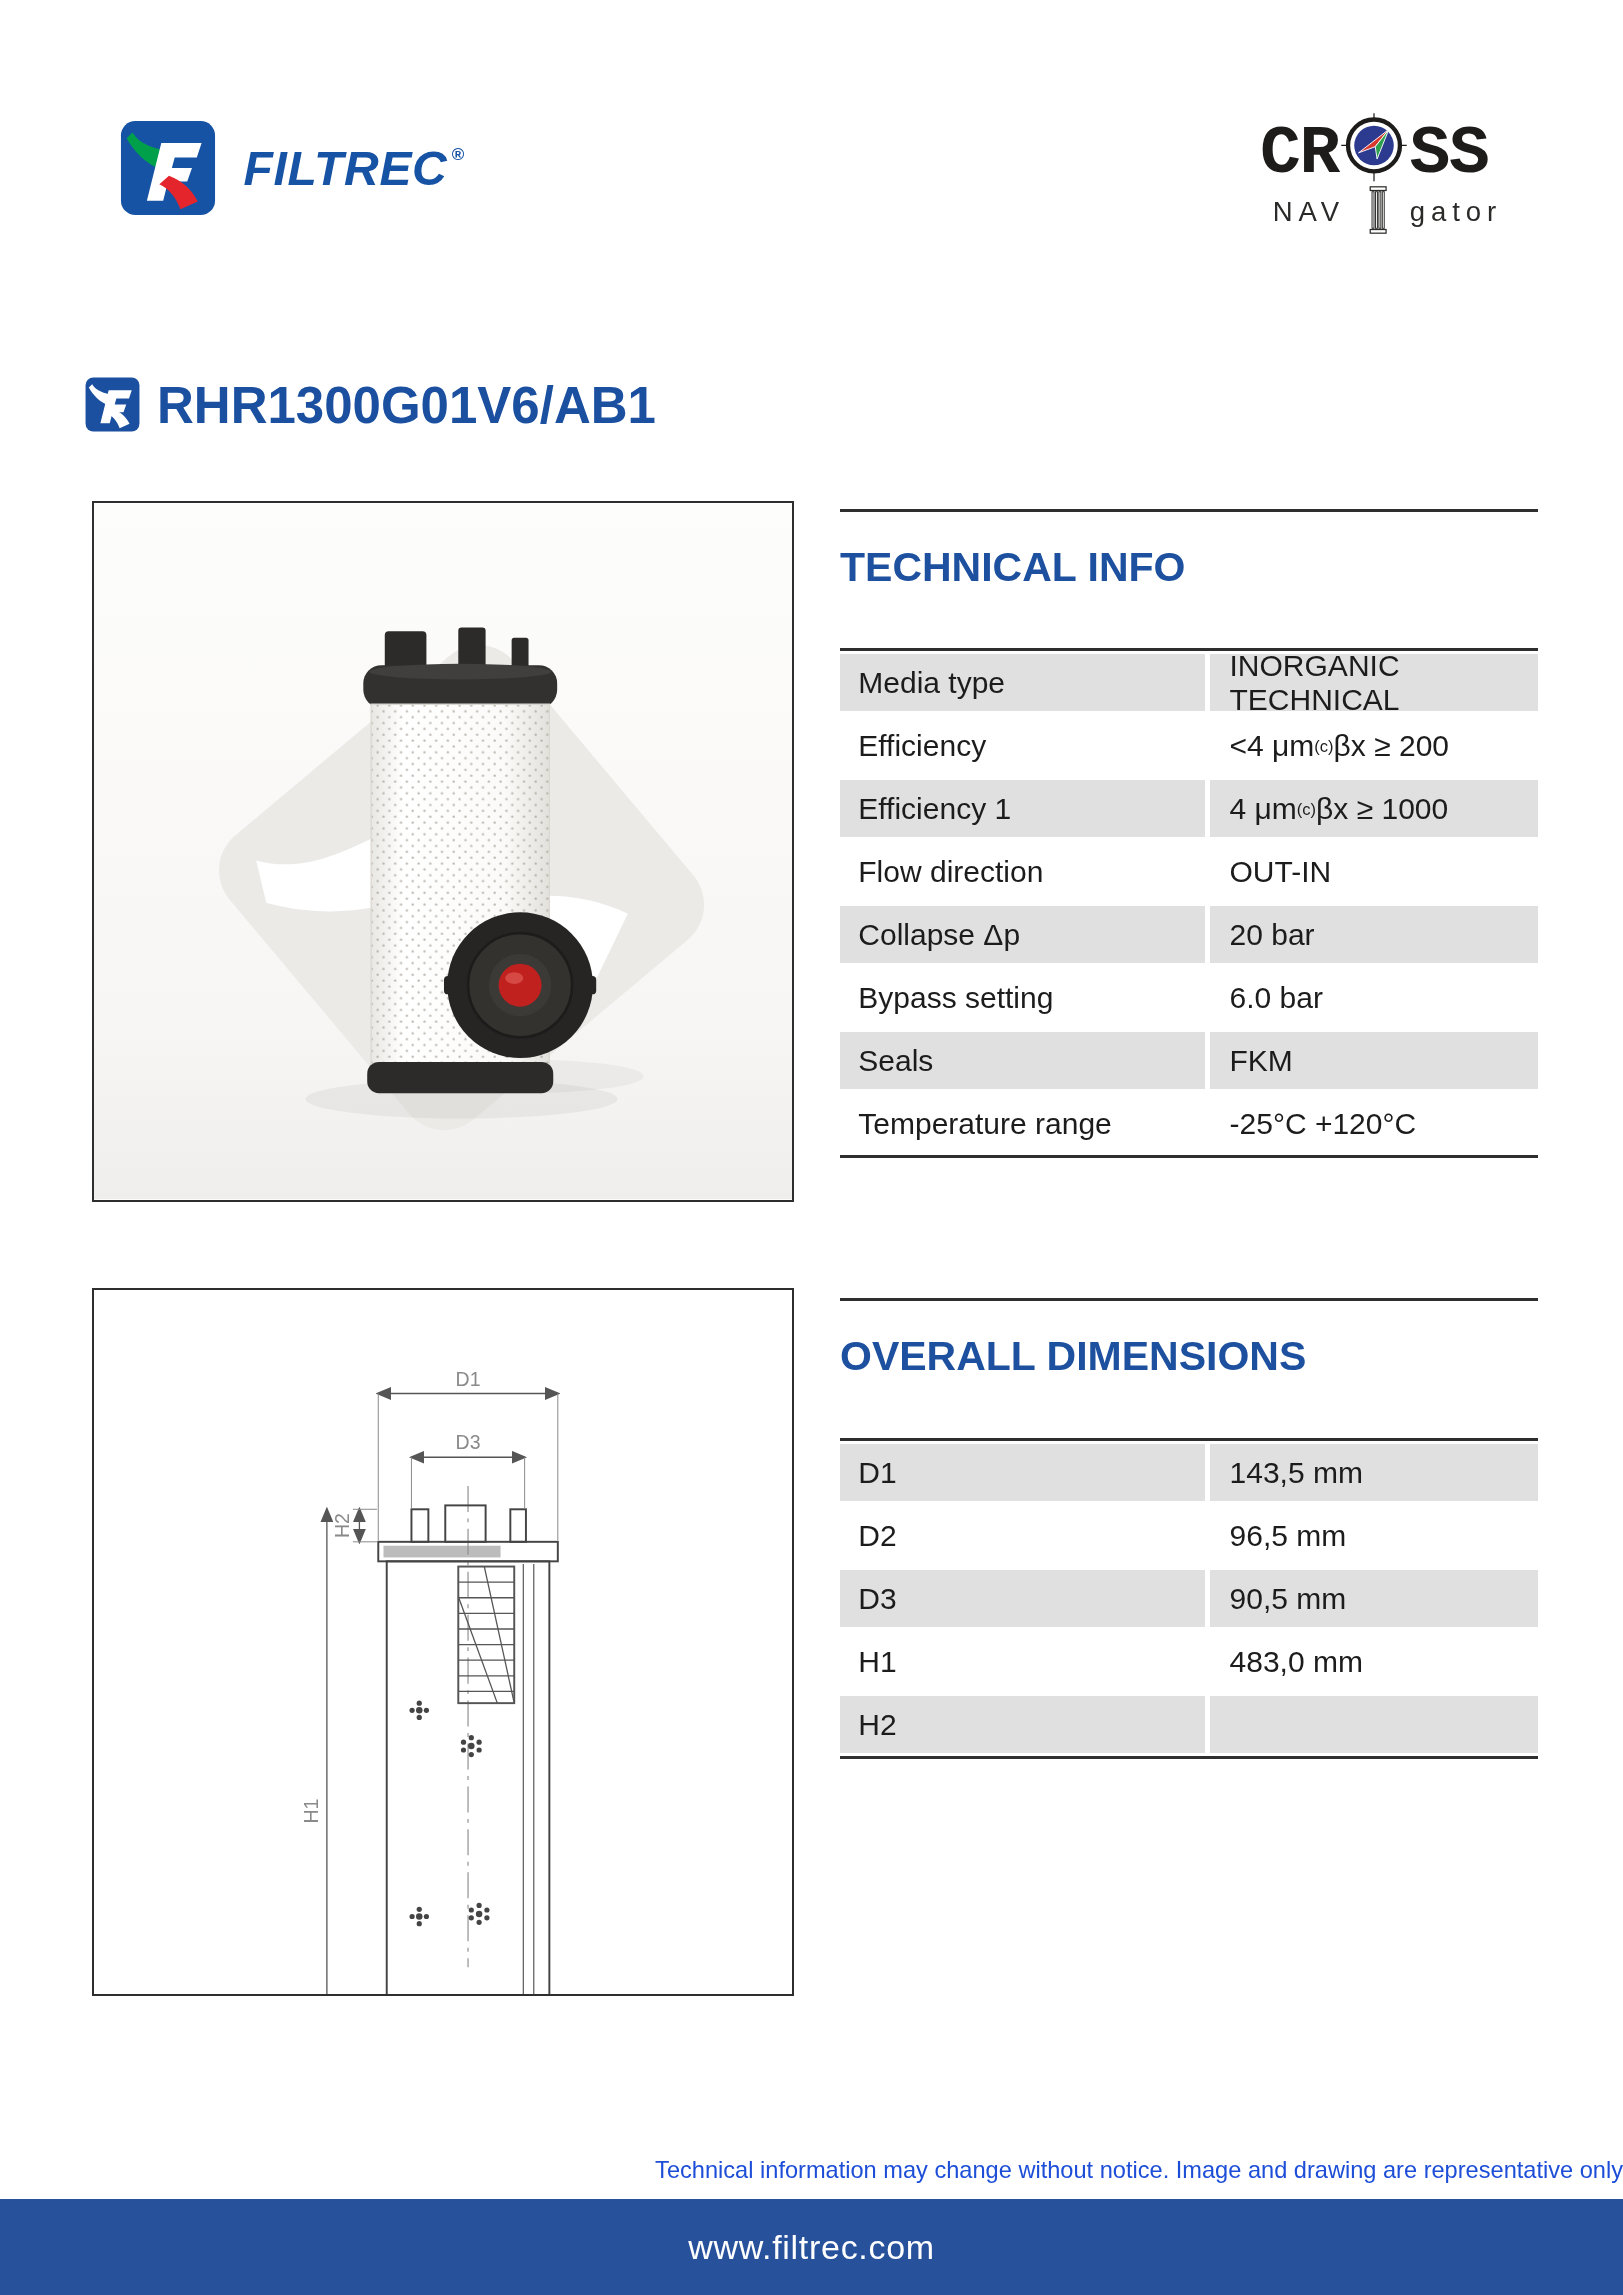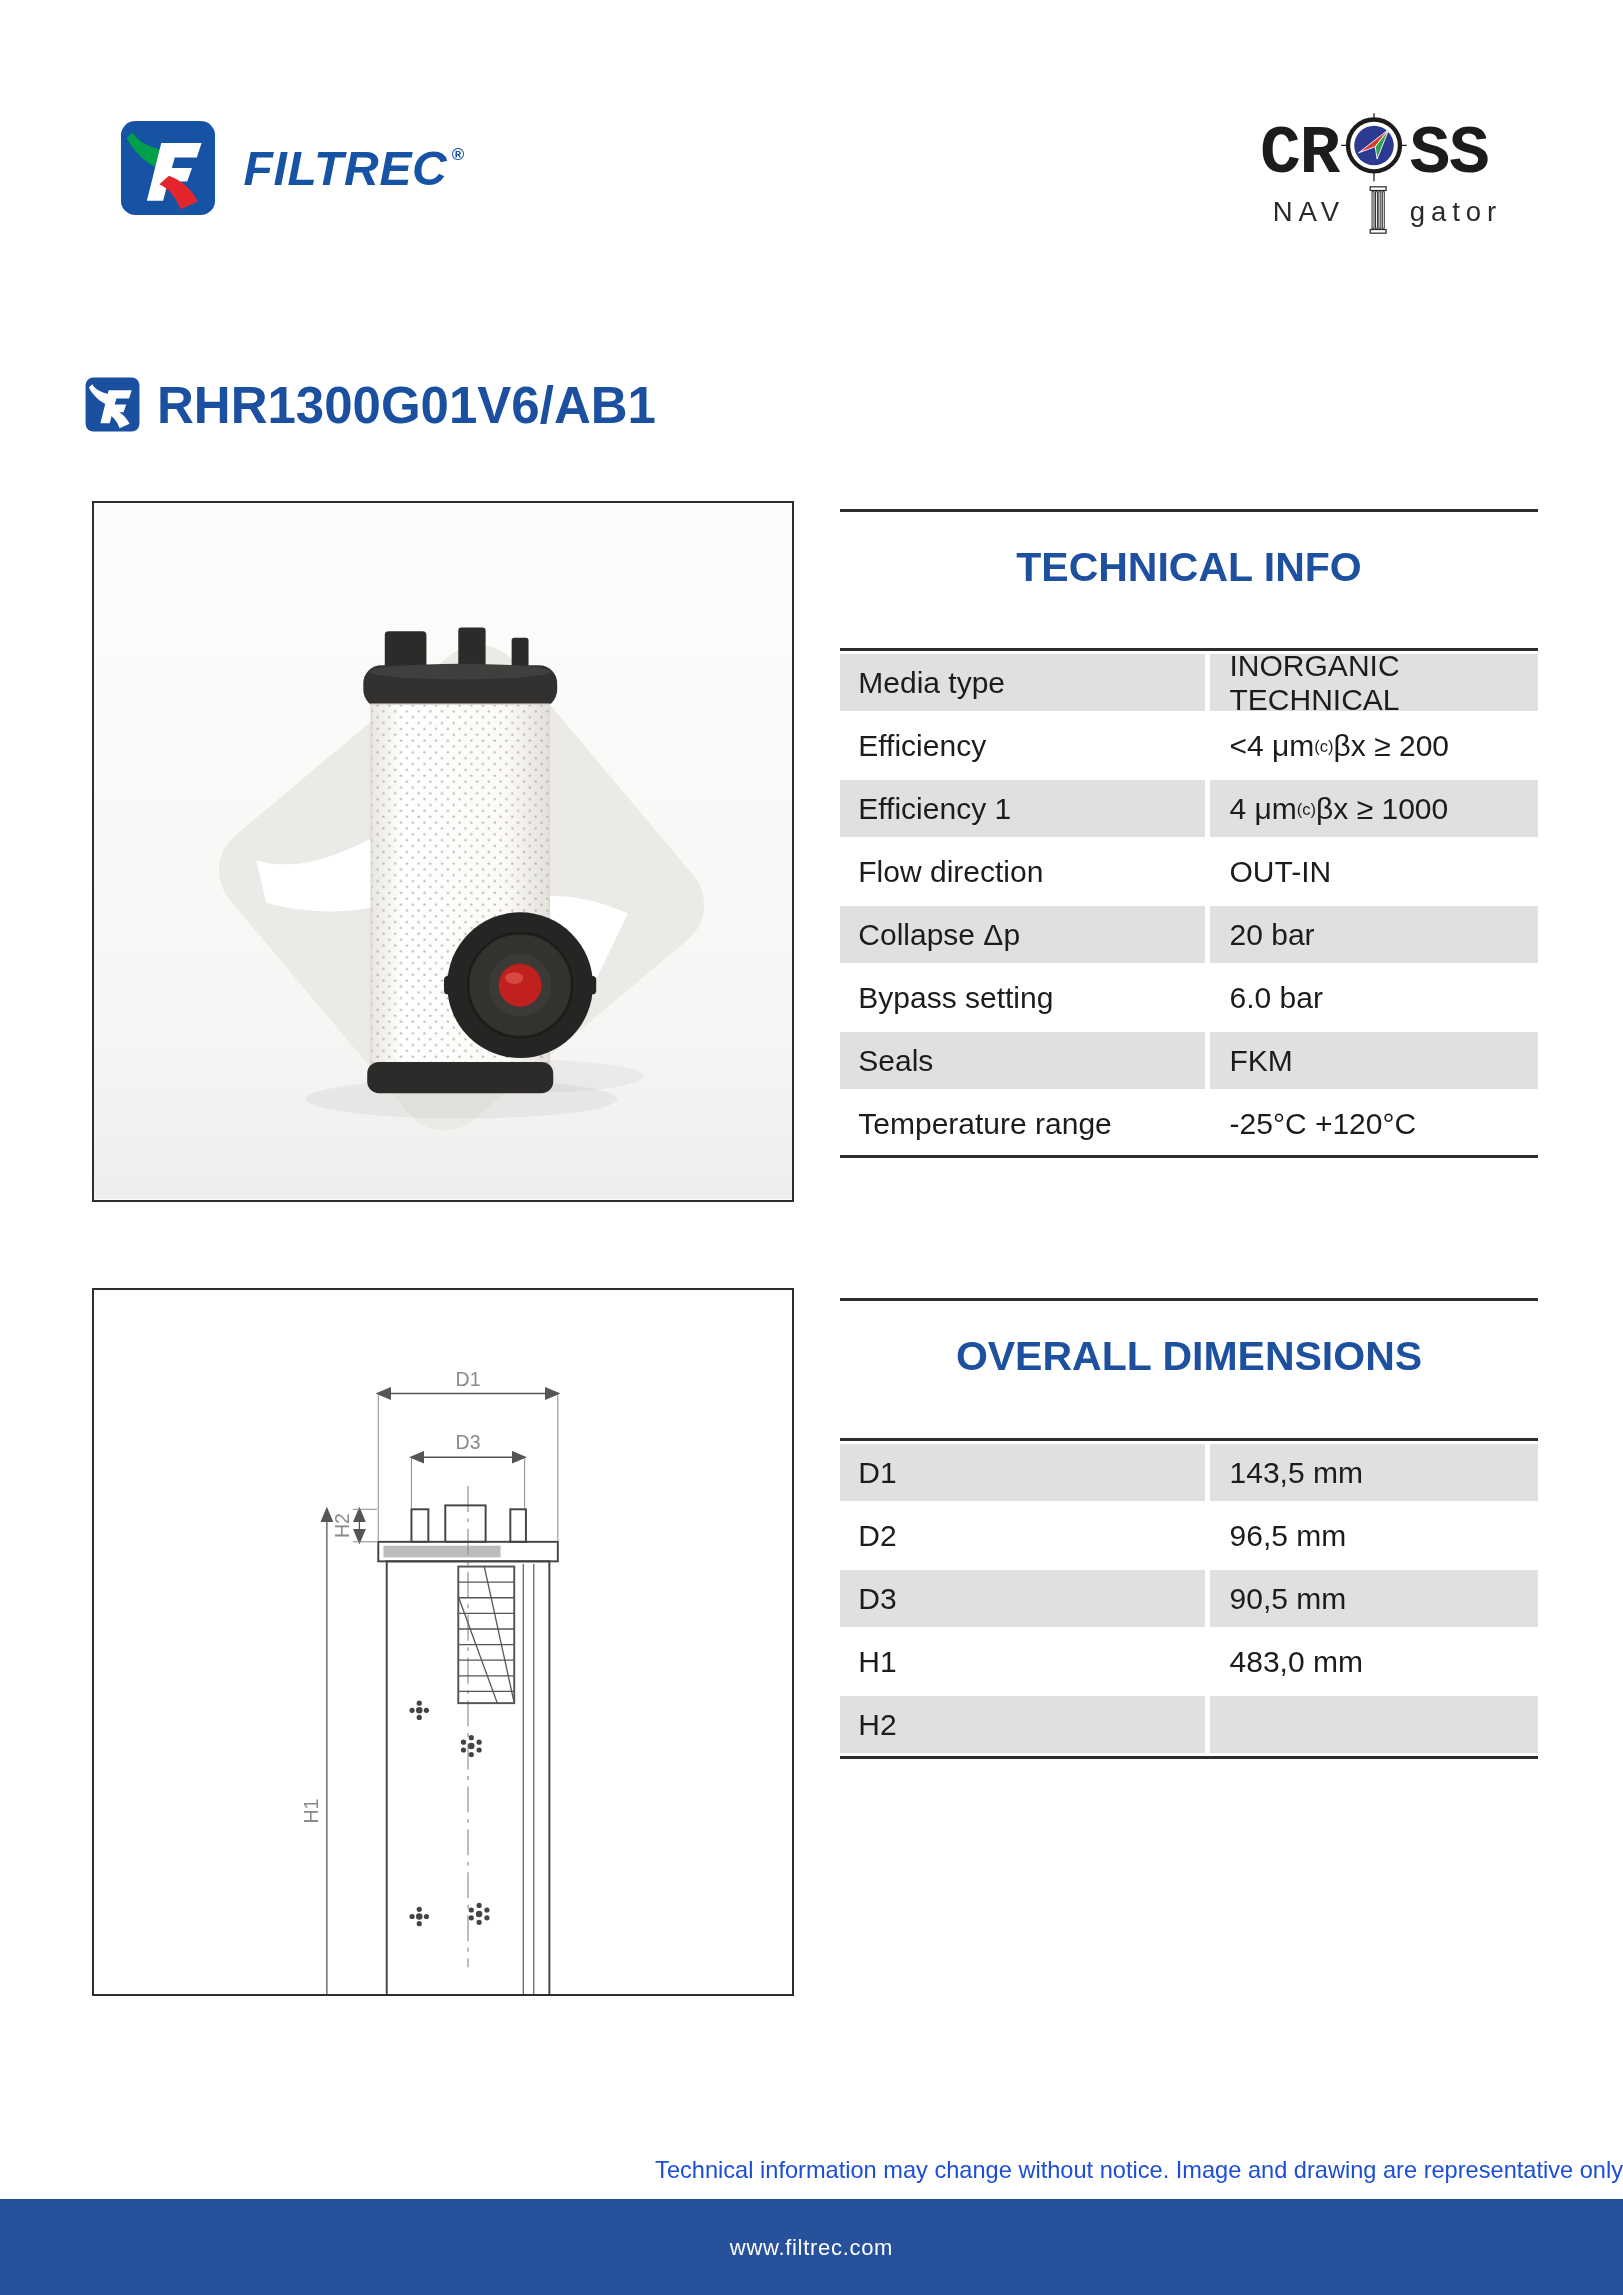--- a/index.html
+++ b/index.html
@@ -25,39 +25,39 @@
   
   .fig-box{position:absolute;left:92px;width:702px;border:2px solid #2e2e2e;background:#ffffff;box-sizing:border-box;}
   #photo-box{top:501px;height:701px;}
   #drawing-box{top:1288px;height:708px;}
   .fig-box svg{display:block;width:100%;height:100%;}
   
   .section{position:absolute;left:840px;width:698px;}
   #tech-section{top:509px;}
   #dims-section{top:1298px;}
   .divider{position:absolute;top:0;left:0;width:100%;height:3.3px;background:#2e2e2e;}
-  .section-title{position:absolute;top:35px;left:0;width:100%;text-align:center;
+  .section-title{position:absolute;top:35px;left:0;width:100%;
     font-size:41px;font-weight:bold;color:#1d509f;letter-spacing:0px;}
   .data-table{position:absolute;left:0;width:100%;
     border-top:3.3px solid #2e2e2e;border-bottom:3.3px solid #2e2e2e;box-sizing:border-box;}
   #tech-section .data-table{top:139px;}
   #dims-section .data-table{top:140px;}
   .trow{display:flex;height:63px;}
   .trow:nth-child(odd){
     background-image:linear-gradient(#ffffff 0 3.3px,#e0e0e0 3.3px calc(100% - 3.3px),#ffffff calc(100% - 3.3px));}
   .tcell{display:flex;align-items:center;font-size:30px;color:#1c1c1c;box-sizing:border-box;}
   .tcell.label{width:53%;padding-left:18.3px;border-right:5.2px solid #ffffff;}
   .tcell.value{width:47%;padding-left:19.6px;}
   .sub{font-size:0.55em;vertical-align:-0.35em;line-height:0;}
   
   .disclaimer{position:absolute;top:2157px;left:0;width:100%;text-align:right;
     font-size:23.6px;color:#1d4ed8;}
   .site-bar{position:absolute;top:2199px;left:0;width:100%;height:97px;background:#27519b;
     display:flex;align-items:center;justify-content:center;}
-  .site-link{color:#ffffff;font-size:22px;letter-spacing:0.7px;text-decoration:none;}
+  .site-link{color:#ffffff;font-size:34px;letter-spacing:0.7px;text-decoration:none;}
   
   .dim-label{font-size:30px;fill:#8a8a8a;font-family:"Liberation Sans",sans-serif;}
 </style>
 </head>
 <body>
 
 <div id="page">
 
   <div class="filtrec-logo">
     <span>

